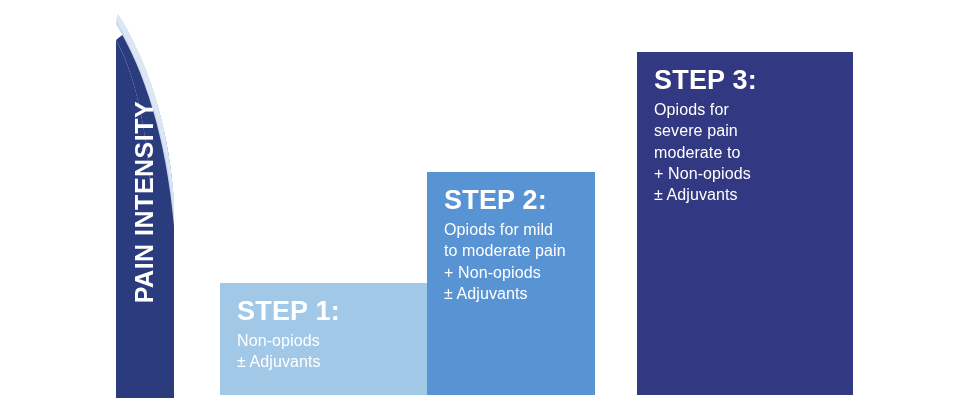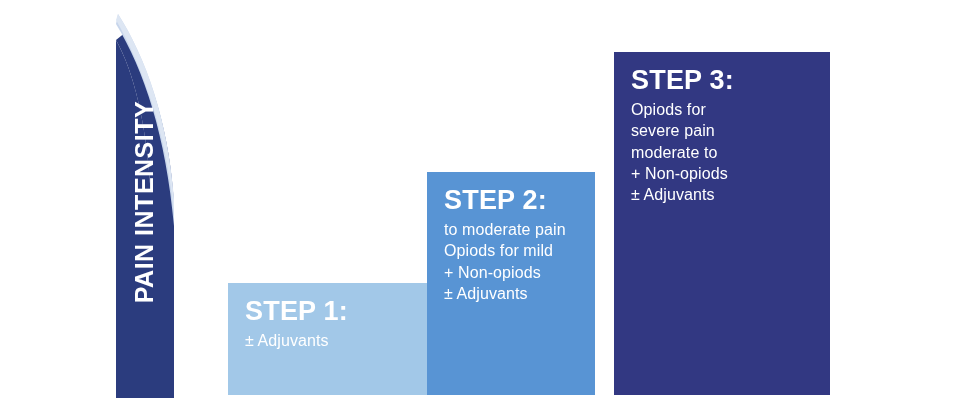--- a/index.html
+++ b/index.html
@@ -66,37 +66,37 @@
     font-weight: normal;
     line-height: 1.32;
     margin: 0;
     letter-spacing: 0.1px;
   }
   .step-line.gap {
     margin-top: 0;
   }
 
   #step-1 {
-    left: 228px;
+    left: 220px;
     top: 283px;
     width: 213px;
     height: 112px;
     background: #a2c8e8;
     padding: 14px 0 0 17px;
   }
   #step-2 {
     left: 427px;
     top: 172px;
     width: 168px;
     height: 223px;
     background: #5894d4;
     padding: 14px 0 0 17px;
   }
   #step-3 {
-    left: 614px;
+    left: 637px;
     top: 52px;
     width: 216px;
     height: 343px;
     background: #323882;
     padding: 14px 0 0 17px;
   }
 </style>
 </head>
 <body>
 
@@ -107,27 +107,28 @@
       <path d="M0,26 C18,58 30,110 34,170 L34,384 L0,384 Z" fill="#2b3c7e"></path>
       <path d="M0,26 C18,58 30,110 34,170 L34,384 L58,384 L58,190 C54,120 36,62 10,18 Z" fill="#2b3c7e"></path>
       <path d="M2,0 C30,44 52,106 58,186 L58,212 C50,122 28,56 0,10 Z" fill="#c8d6ec"></path>
       <path d="M2,0 C30,44 52,106 58,186 L58,200 C50,116 26,52 0,6 Z" fill="#dde6f3"></path>
     </svg>
     <div id="axis-label">PAIN INTENSITY</div>
   </div>
 
   <div class="step-block" id="step-1">
     <div class="step-title">STEP 1:</div>
+    <div class="step-line">Non-opiods</div>
     <div class="step-line">± Adjuvants</div>
   </div>
 
   <div class="step-block" id="step-2">
     <div class="step-title">STEP 2:</div>
+    <div class="step-line">Opiods for mild</div>
     <div class="step-line">to moderate pain</div>
-    <div class="step-line">Opiods for mild</div>
     <div class="step-line gap">+ Non-opiods</div>
     <div class="step-line gap">± Adjuvants</div>
   </div>
 
   <div class="step-block" id="step-3">
     <div class="step-title">STEP 3:</div>
     <div class="step-line">Opiods for</div>
     <div class="step-line">severe pain</div>
     <div class="step-line">moderate to</div>
     <div class="step-line gap">+ Non-opiods</div>

